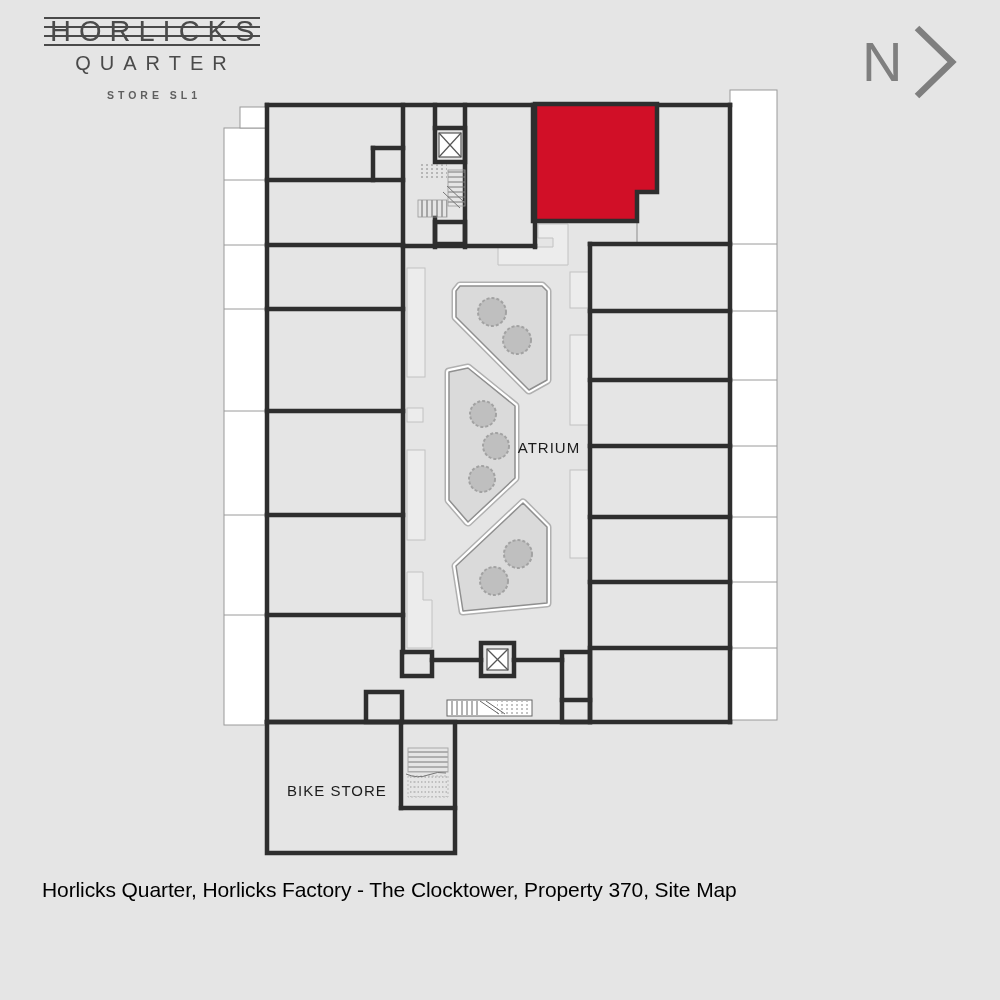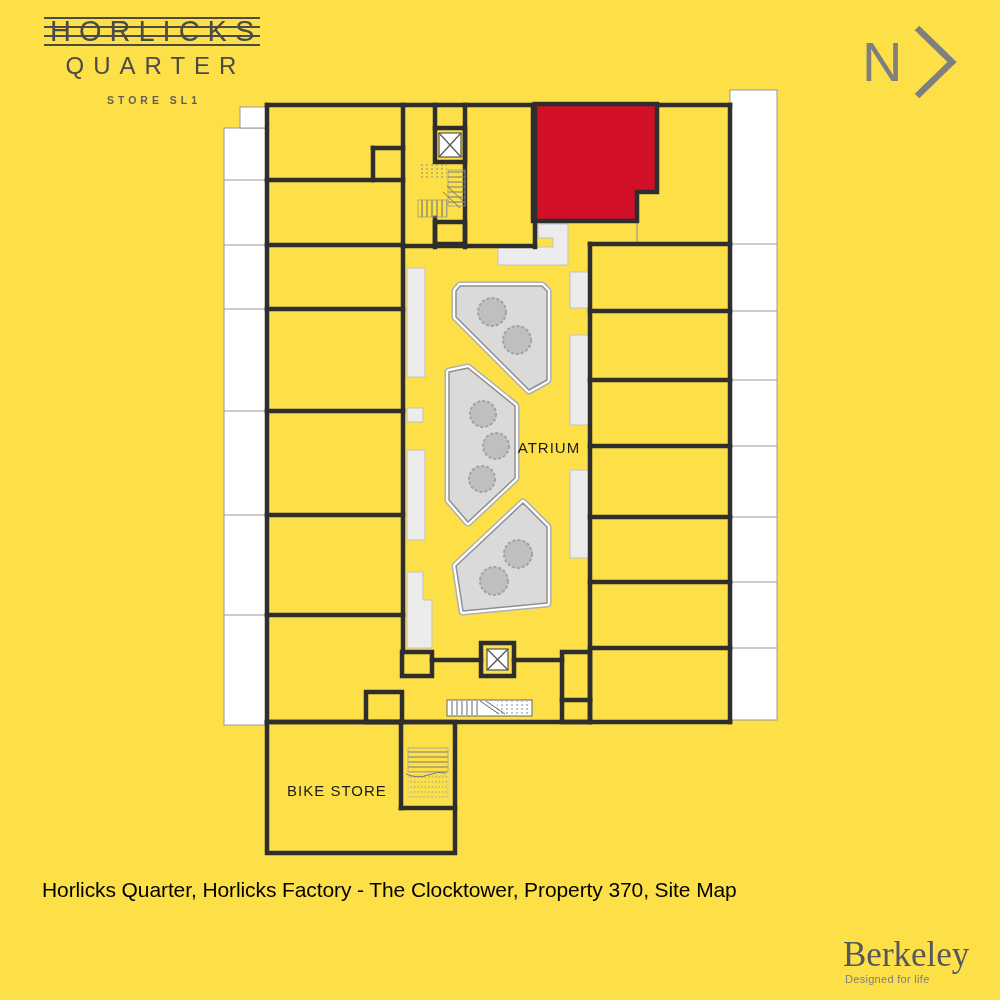--- a/index.html
+++ b/index.html
@@ -1,24 +1,24 @@
 <!DOCTYPE html>
 <html><head>
 <meta charset="utf-8">
 <style>
   html,body{margin:0;padding:0;background:#fff;}
-  #page{position:relative;width:1000px;height:1000px;background:#fde047;overflow:hidden;
+  #page{position:relative;width:1000px;height:1000px;background:#e5e5e5;overflow:hidden;
         font-family:"Liberation Sans",sans-serif;}
   
   #logo{position:absolute;left:44px;top:13px;width:216px;text-align:center;color:#4a4a4a;}
   .logo-word-wrap{position:relative;height:36px;}
   .logo-lines div{position:absolute;left:0;right:0;height:2px;background:#4a4a4a;}
   .logo-word{position:relative;font-size:29px;font-weight:500;letter-spacing:8px;
              padding-left:6px;line-height:36px;white-space:nowrap;}
-  .logo-sub{font-size:24px;font-weight:500;letter-spacing:9px;padding-left:7px;margin-top:3px;}
+  .logo-sub{font-size:20px;font-weight:500;letter-spacing:9px;padding-left:7px;margin-top:3px;}
   .logo-loc{font-size:10.5px;font-weight:bold;letter-spacing:4px;padding-left:4px;
             margin-top:14px;color:#5f5f5f;}
   
   #north{position:absolute;left:862px;top:24px;display:flex;align-items:center;}
   #north .n{font-size:56px;font-weight:400;color:#7f7f7f;line-height:72px;}
   #north svg{margin-left:10px;}
   
   #plan-svg{position:absolute;left:0;top:0;}
   
   #caption{position:absolute;left:42px;top:878px;font-size:21px;color:#000;
@@ -215,18 +215,14 @@
       <rect x="408" y="776" width="40" height="21" fill="url(#pHd)" stroke="#bbb" stroke-width="1" stroke-dasharray="2,2"></rect>
       <path d="M406,774 q12,5 22,1 t18,-2" fill="none" stroke="#777" stroke-width="1"></path>
     </g>
 
     <text x="549" y="453" text-anchor="middle" font-size="15" letter-spacing="1" fill="#1c1c1c" font-family="Liberation Sans, sans-serif">ATRIUM</text>
     <text x="337" y="796" text-anchor="middle" font-size="15" letter-spacing="1" fill="#1c1c1c" font-family="Liberation Sans, sans-serif">BIKE STORE</text>
   </svg>
 
   <div id="caption">Horlicks Quarter, Horlicks Factory - The Clocktower, Property 370, Site Map</div>
 
-  <div id="brand">
-    <div class="name">Berkeley</div>
-    <div class="tag">Designed for life</div>
-  </div>
 
 </div>
 
 </body></html>

